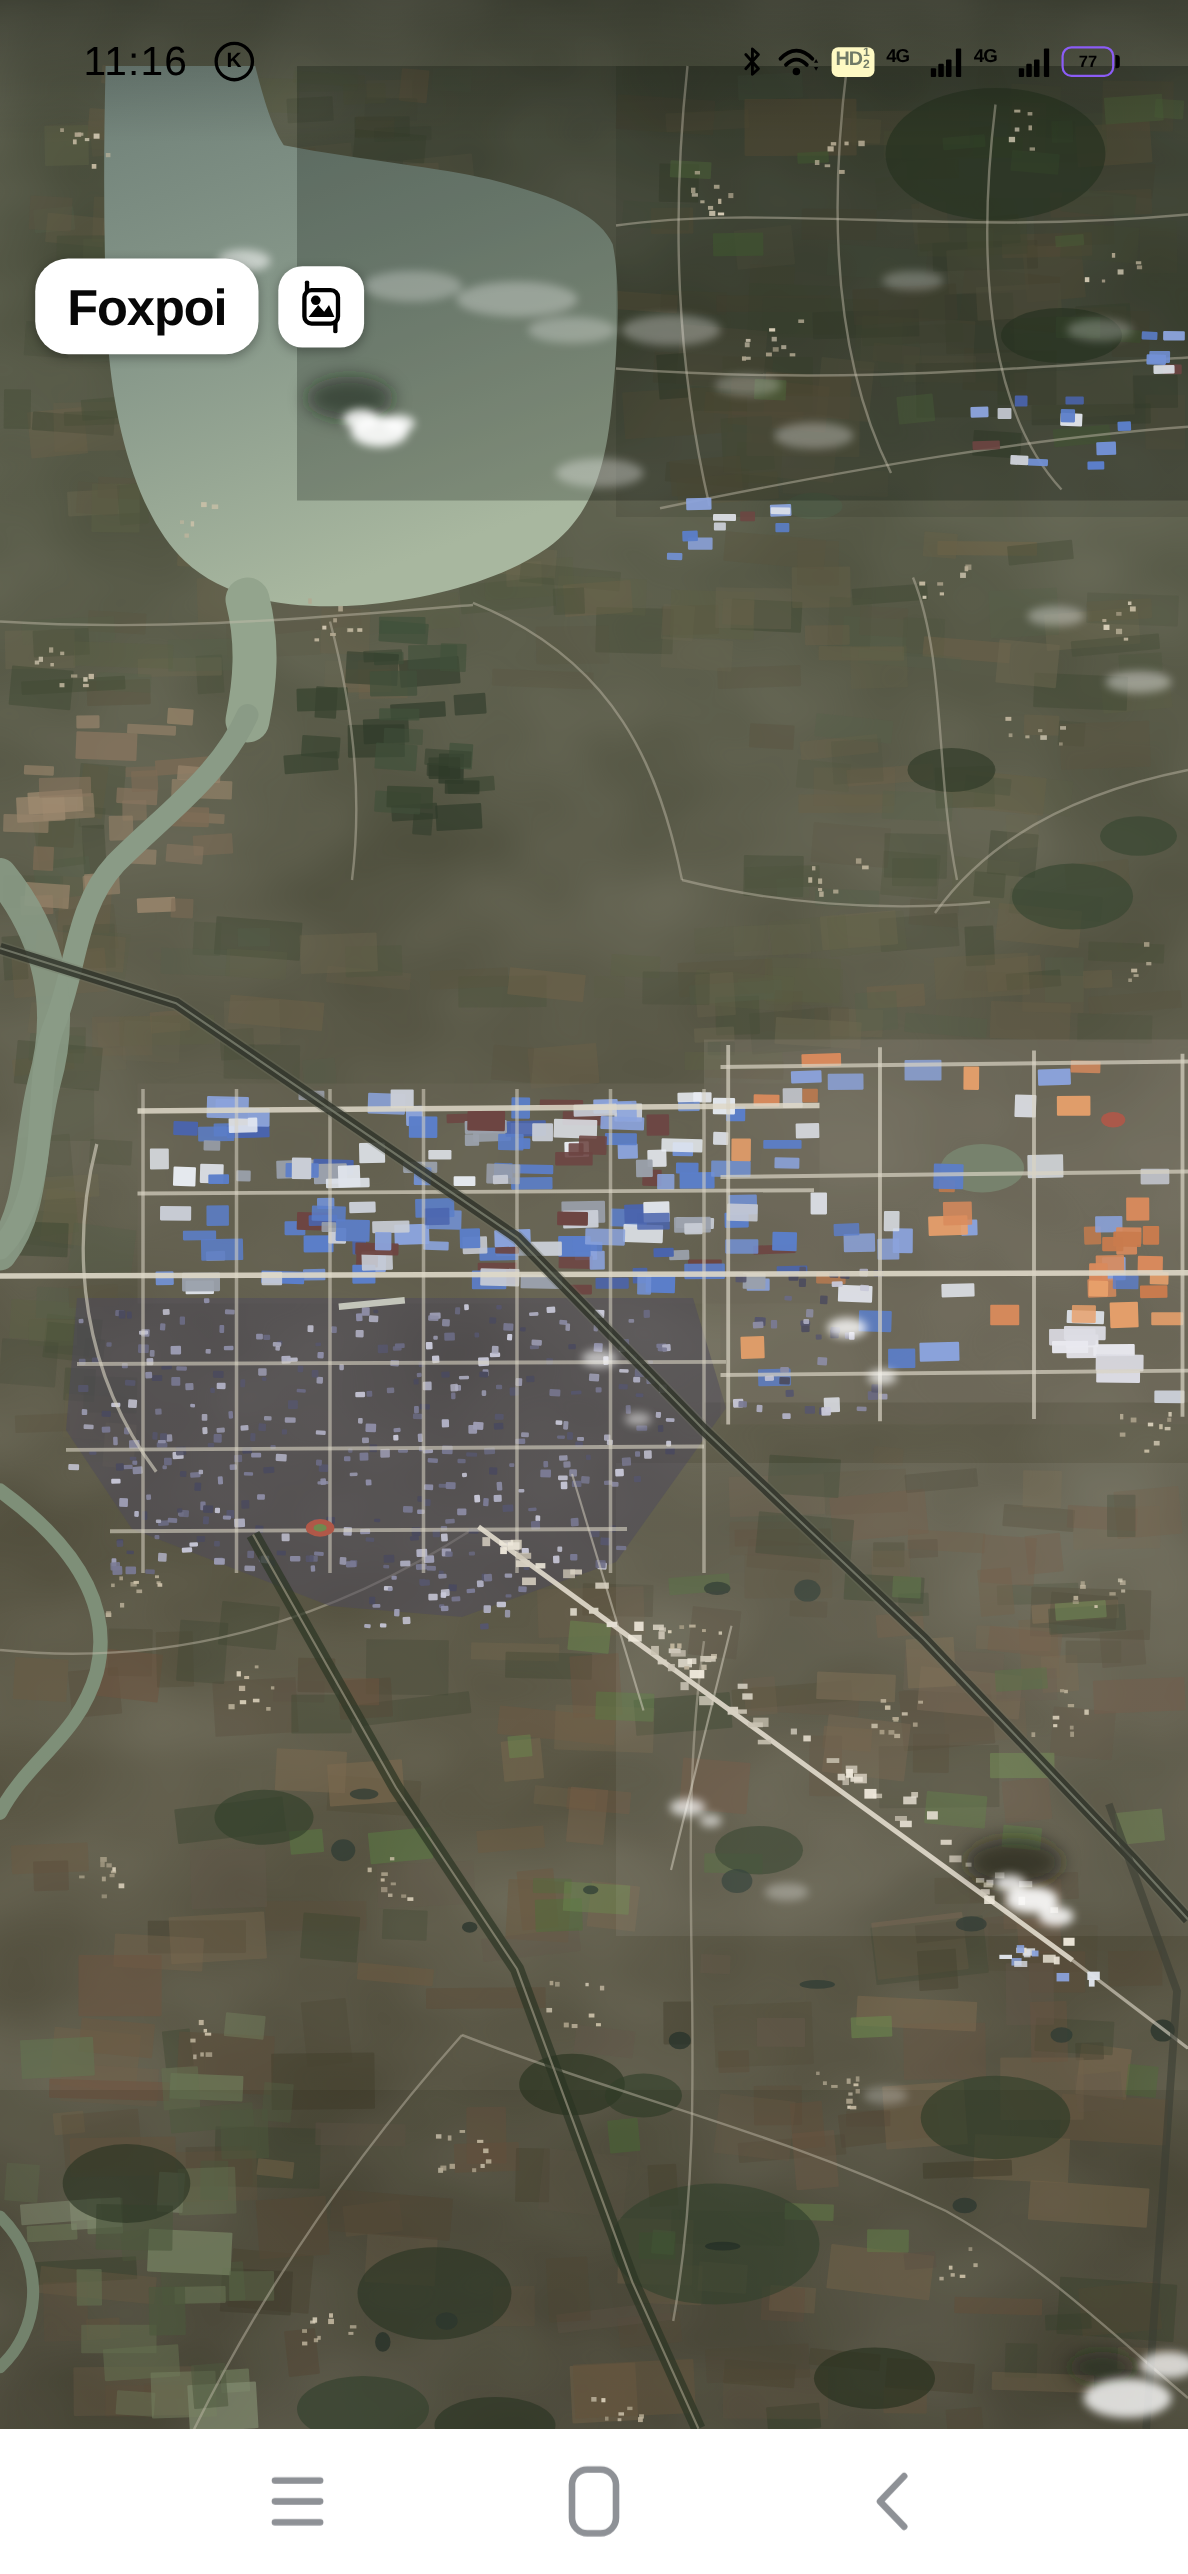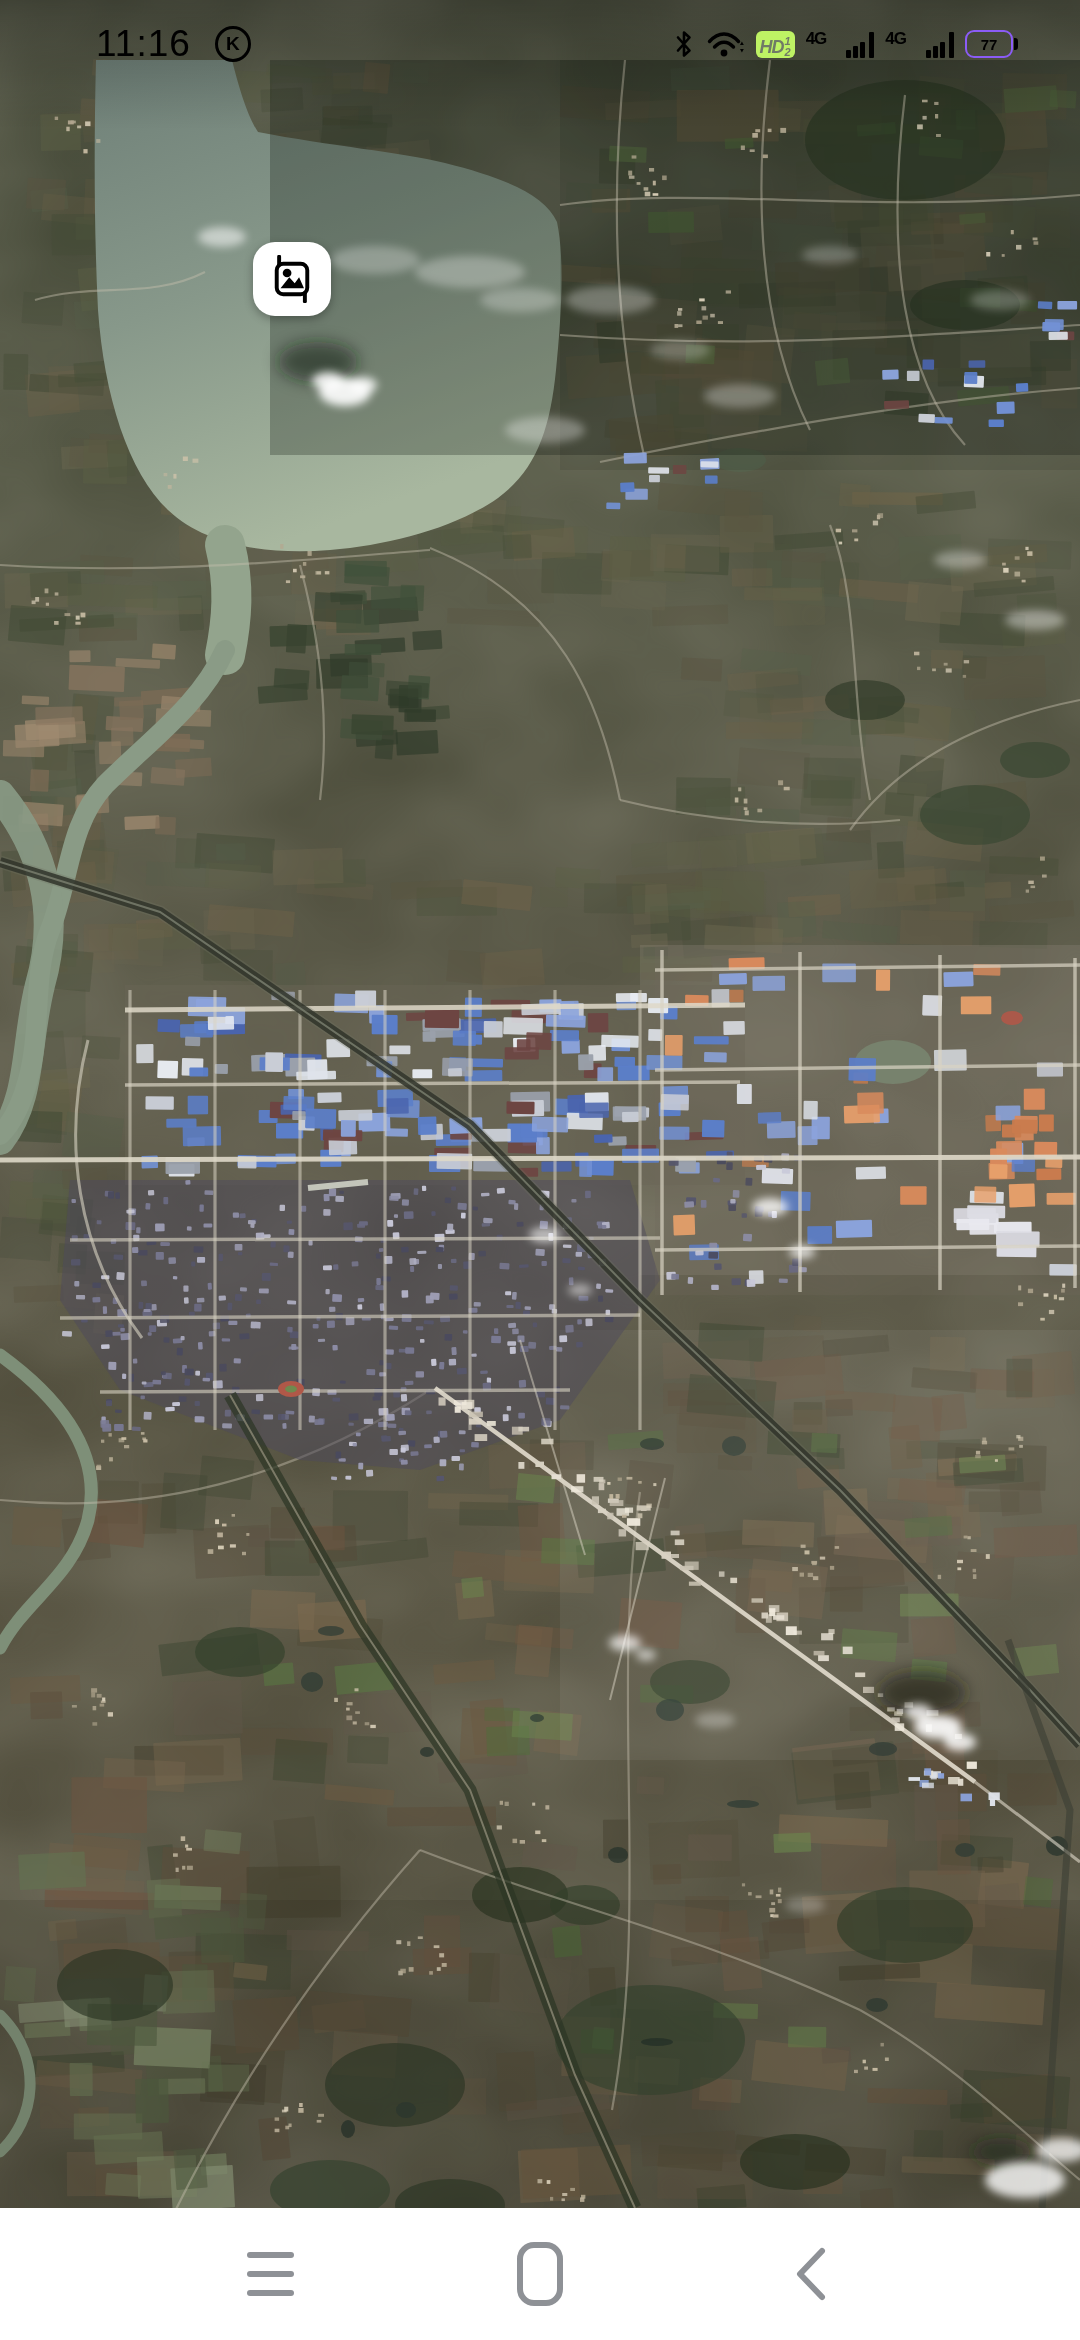--- a/index.html
+++ b/index.html
@@ -2,28 +2,28 @@
 <html><head>
 <meta charset="utf-8">
 <style>
   html,body{margin:0;padding:0;overflow:hidden;background:#000;}
   .screen{position:relative;width:1080px;height:2340px;overflow:hidden;
     background:#454a38;font-family:"Liberation Sans",sans-serif;}
   .map{position:absolute;left:0;top:0;width:1080px;height:2340px;display:block;}
   .top-scrim{position:absolute;left:0;top:0;right:0;height:130px;pointer-events:none;
     background:linear-gradient(rgba(0,0,0,.26),rgba(0,0,0,0));}
   
-  .status-bar{position:absolute;left:0;top:4px;right:0;height:74px;display:flex;
-    align-items:center;justify-content:space-between;padding:6px 62px 0 96px;box-sizing:border-box;color:#000;}
+  .status-bar{position:absolute;left:0;top:16px;right:0;height:74px;display:flex;
+    align-items:center;justify-content:space-between;padding:6px 62px 0 76px;box-sizing:border-box;color:#000;}
   .sb-left{display:flex;align-items:center;gap:24px;}
   .sb-time{font-size:37px;font-weight:500;letter-spacing:1px;}
   .kbadge{width:36px;height:36px;border:3px solid #000;border-radius:50%;box-sizing:border-box;
     display:flex;align-items:center;justify-content:center;font-size:19px;font-weight:800;}
   .sb-right{display:flex;align-items:center;gap:11px;}
-  .hd{display:flex;align-items:flex-end;background:#bef264;border-radius:6px;height:27px;padding:0 4px;font-style:italic;}
+  .hd{display:flex;align-items:flex-start;background:#fef9c3;border-radius:6px;height:27px;padding:0 4px;}
   .hd-main{color:#707a66;font-weight:800;font-size:18px;letter-spacing:-1px;}
   .hd-nums{display:flex;flex-direction:column;color:#707a66;font-size:11px;font-weight:800;line-height:11px;margin-left:1px;}
   .sig{display:flex;align-items:flex-end;gap:20px;}
   .net{font-size:17px;font-weight:700;transform:translateY(-9px);letter-spacing:-1px;}
   .batt{display:flex;align-items:center;}
   .batt-body{box-sizing:border-box;width:48px;height:28px;border:2px solid #8b5cf6;border-radius:9px;
     display:flex;align-items:center;justify-content:center;font-size:15px;font-weight:700;}
   .batt-nub{width:4px;height:12px;background:#000;border-radius:0 3px 3px 0;margin-left:1px;}
   .foxpoi-btn{position:absolute;left:32px;top:235px;width:203px;height:87px;border:none;
     background:#fff;border-radius:30px;display:flex;align-items:center;justify-content:center;
@@ -2016,20 +2016,23 @@
           <rect x="23" y="2" width="5" height="26" rx="1" fill="#000"></rect>
         </svg>
       </span>
       <span class="batt">
         <span class="batt-body">77</span>
         <span class="batt-nub"></span>
       </span>
     </div>
   </div>
 
+  <button class="foxpoi-btn">
+    <span>Foxpoi</span>
+  </button>
   <button class="shot-btn">
     <svg width="48" height="48" viewBox="0 0 44 44">
       <rect x="8" y="8" width="28" height="28" rx="6" stroke="#000" stroke-width="3.6" fill="none"></rect>
       <line x1="10.2" y1="9" x2="10.2" y2="1.5" stroke="#000" stroke-width="3.6" stroke-linecap="round"></line>
       <line x1="33.8" y1="35" x2="33.8" y2="42.5" stroke="#000" stroke-width="3.6" stroke-linecap="round"></line>
       <circle cx="17.5" cy="16.5" r="4" fill="#000"></circle>
       <path d="M11.5,30.5 L19.5,20.5 L24.5,26 L28.5,20.5 L33,30.5 Z" fill="#000"></path>
     </svg>
   </button>
 

